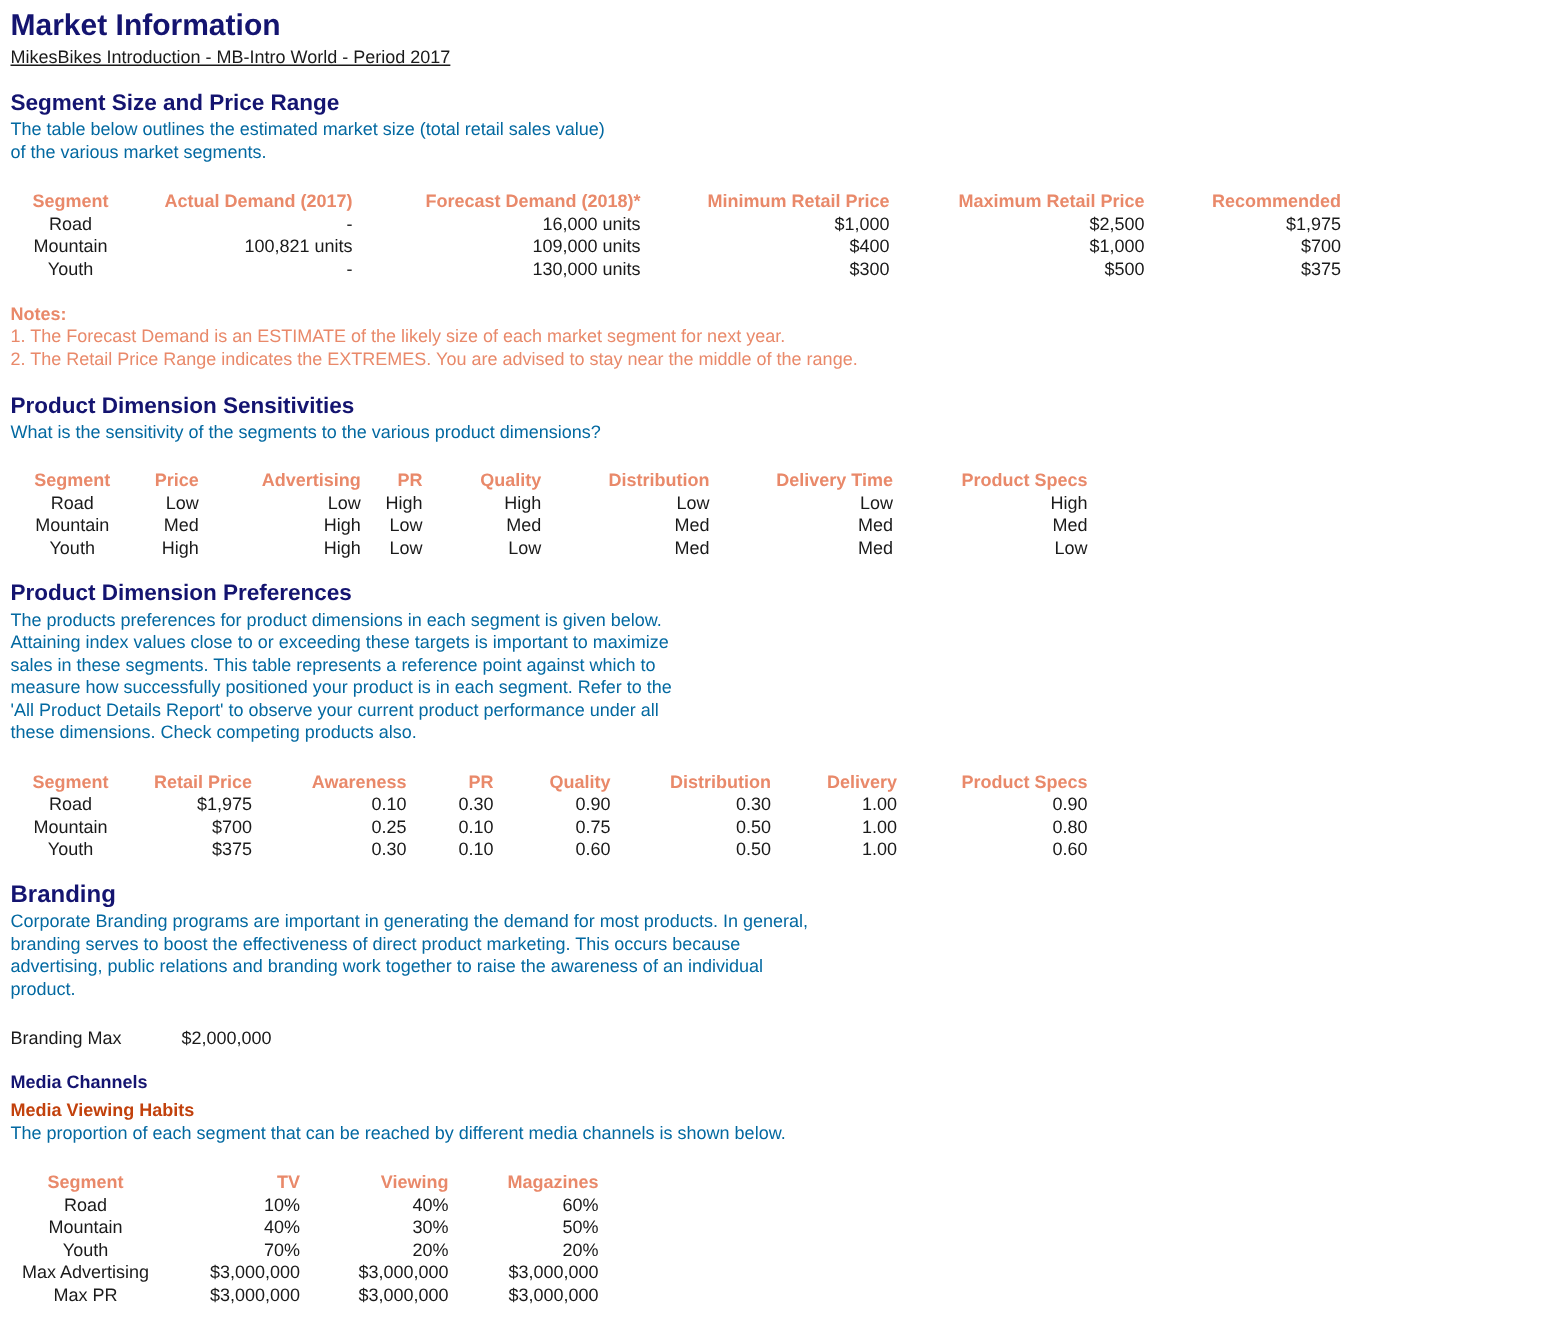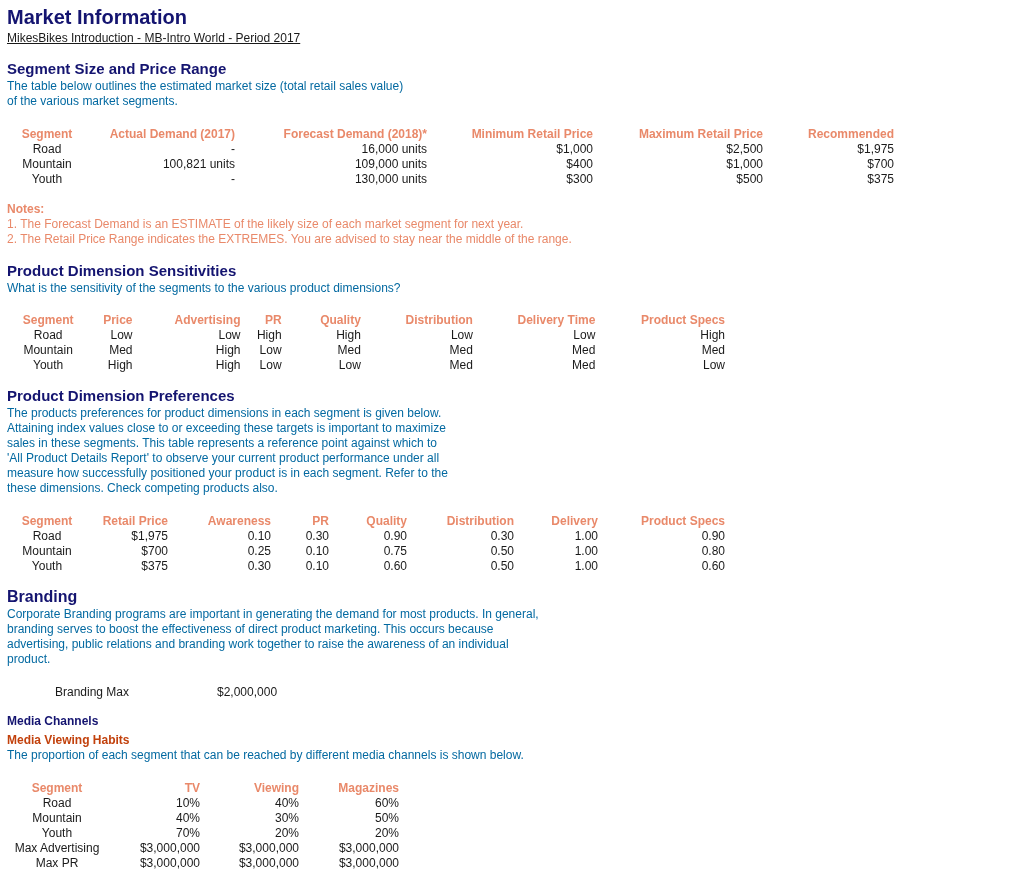--- a/index.html
+++ b/index.html
@@ -25,21 +25,21 @@
     position: absolute; left: 0; border-collapse: collapse;
     font-size: 12px; line-height: 15px; table-layout: fixed;
   }
   table.grid th {
     color: #e9896a; font-weight: bold; padding: 0; white-space: nowrap;
   }
   table.grid td { padding: 0; white-space: nowrap; color: #1a1a1a; }
   .l { text-align: center; margin-top: 24px; }
   .r { text-align: right; }
   .kv { position: absolute; left: 0; font-size: 12px; color: #1a1a1a; }
-  .kv span { display: inline-block; margin-left: 48px; }
+  .kv span { display: inline-block; }
 </style>
 </head>
 <body>
 
 <div class="page">
 
   <h1 class="title">Market Information</h1>
   <div class="subtitle">MikesBikes Introduction - MB-Intro World - Period 2017</div>
 
   <h2 class="h2" style="top:60px">Segment Size and Price Range</h2>
@@ -159,22 +159,22 @@
         <td class="r">Low</td>
       </tr>
     </tbody>
   </table>
 
   <h2 class="h2" style="top:387px">Product Dimension Preferences</h2>
   <div class="para" style="top:406px">
     <div>The products preferences for product dimensions in each segment is given below.</div>
     <div>Attaining index values close to or exceeding these targets is important to maximize</div>
     <div>sales in these segments. This table represents a reference point against which to</div>
+    <div>measure how successfully positioned your product is in each segment. Refer to the</div>
     <div>'All Product Details Report' to observe your current product performance under all</div>
-    <div>measure how successfully positioned your product is in each segment. Refer to the</div>
     <div>these dimensions. Check competing products also.</div>
   </div>
 
   <table class="grid" style="top:514px;width:718px">
     <colgroup>
       <col style="width:80px">
         <col style="width:81px">
         <col style="width:103px">
         <col style="width:58px">
       <col style="width:78px">

